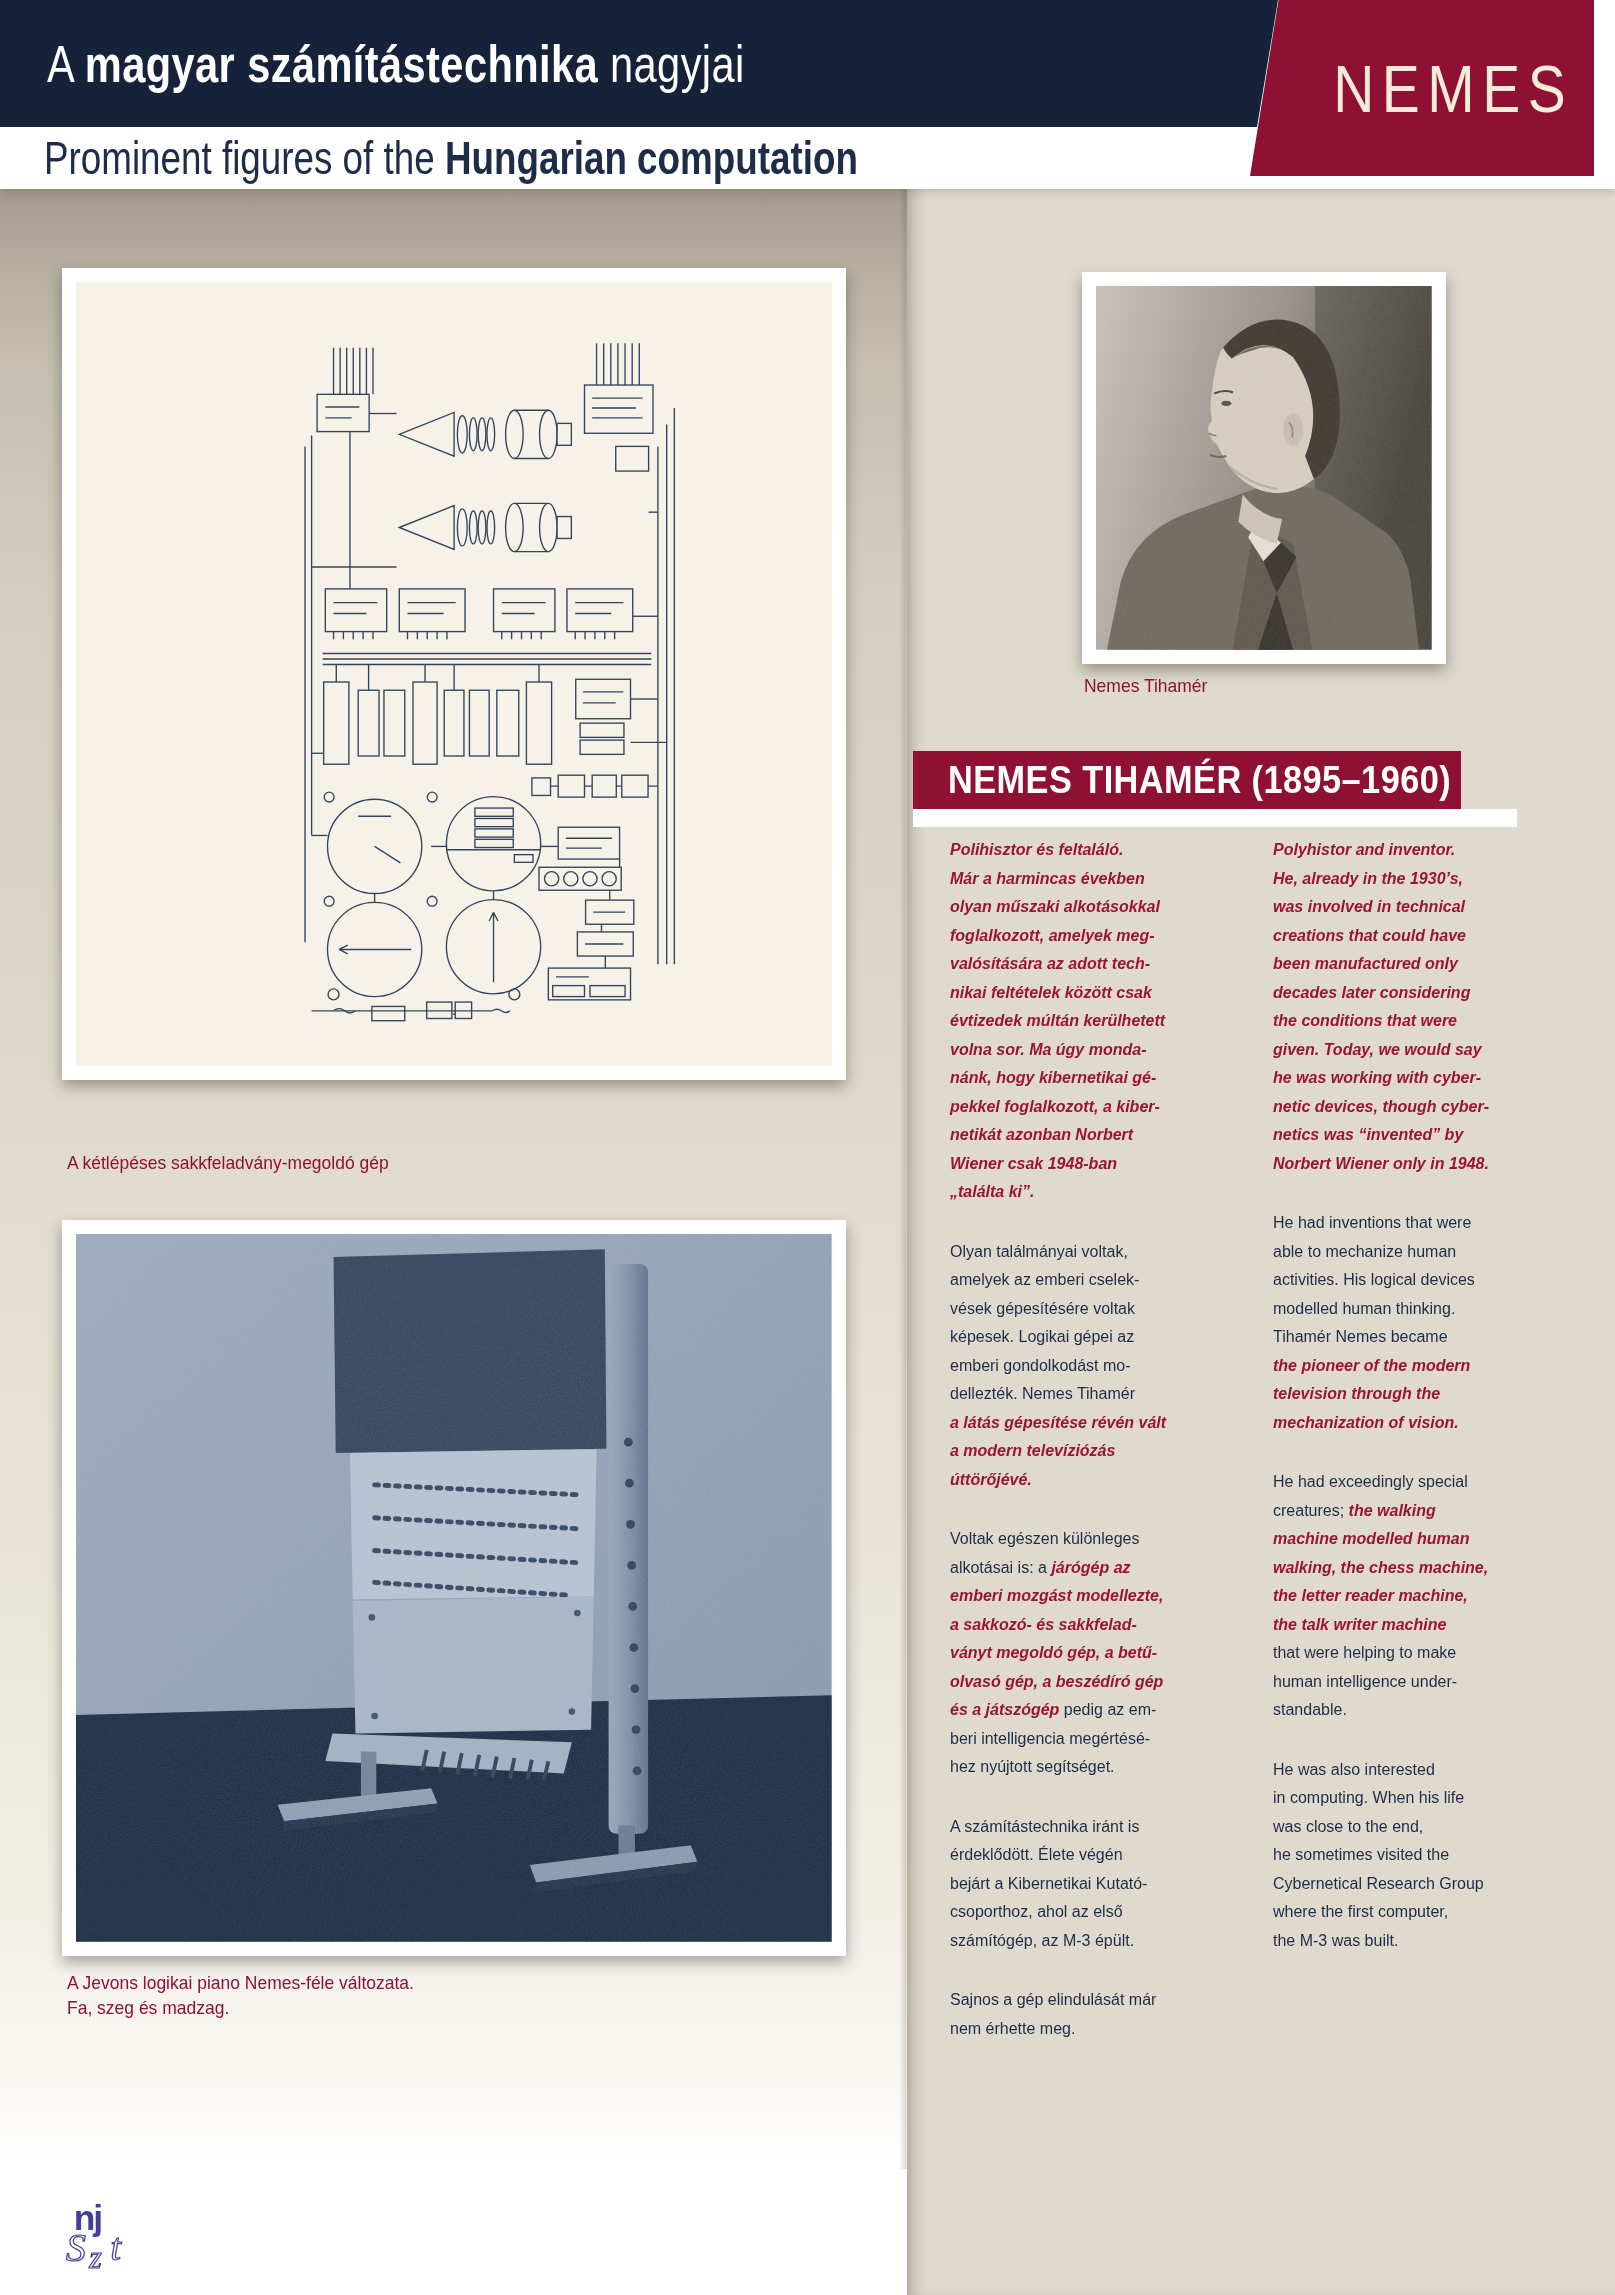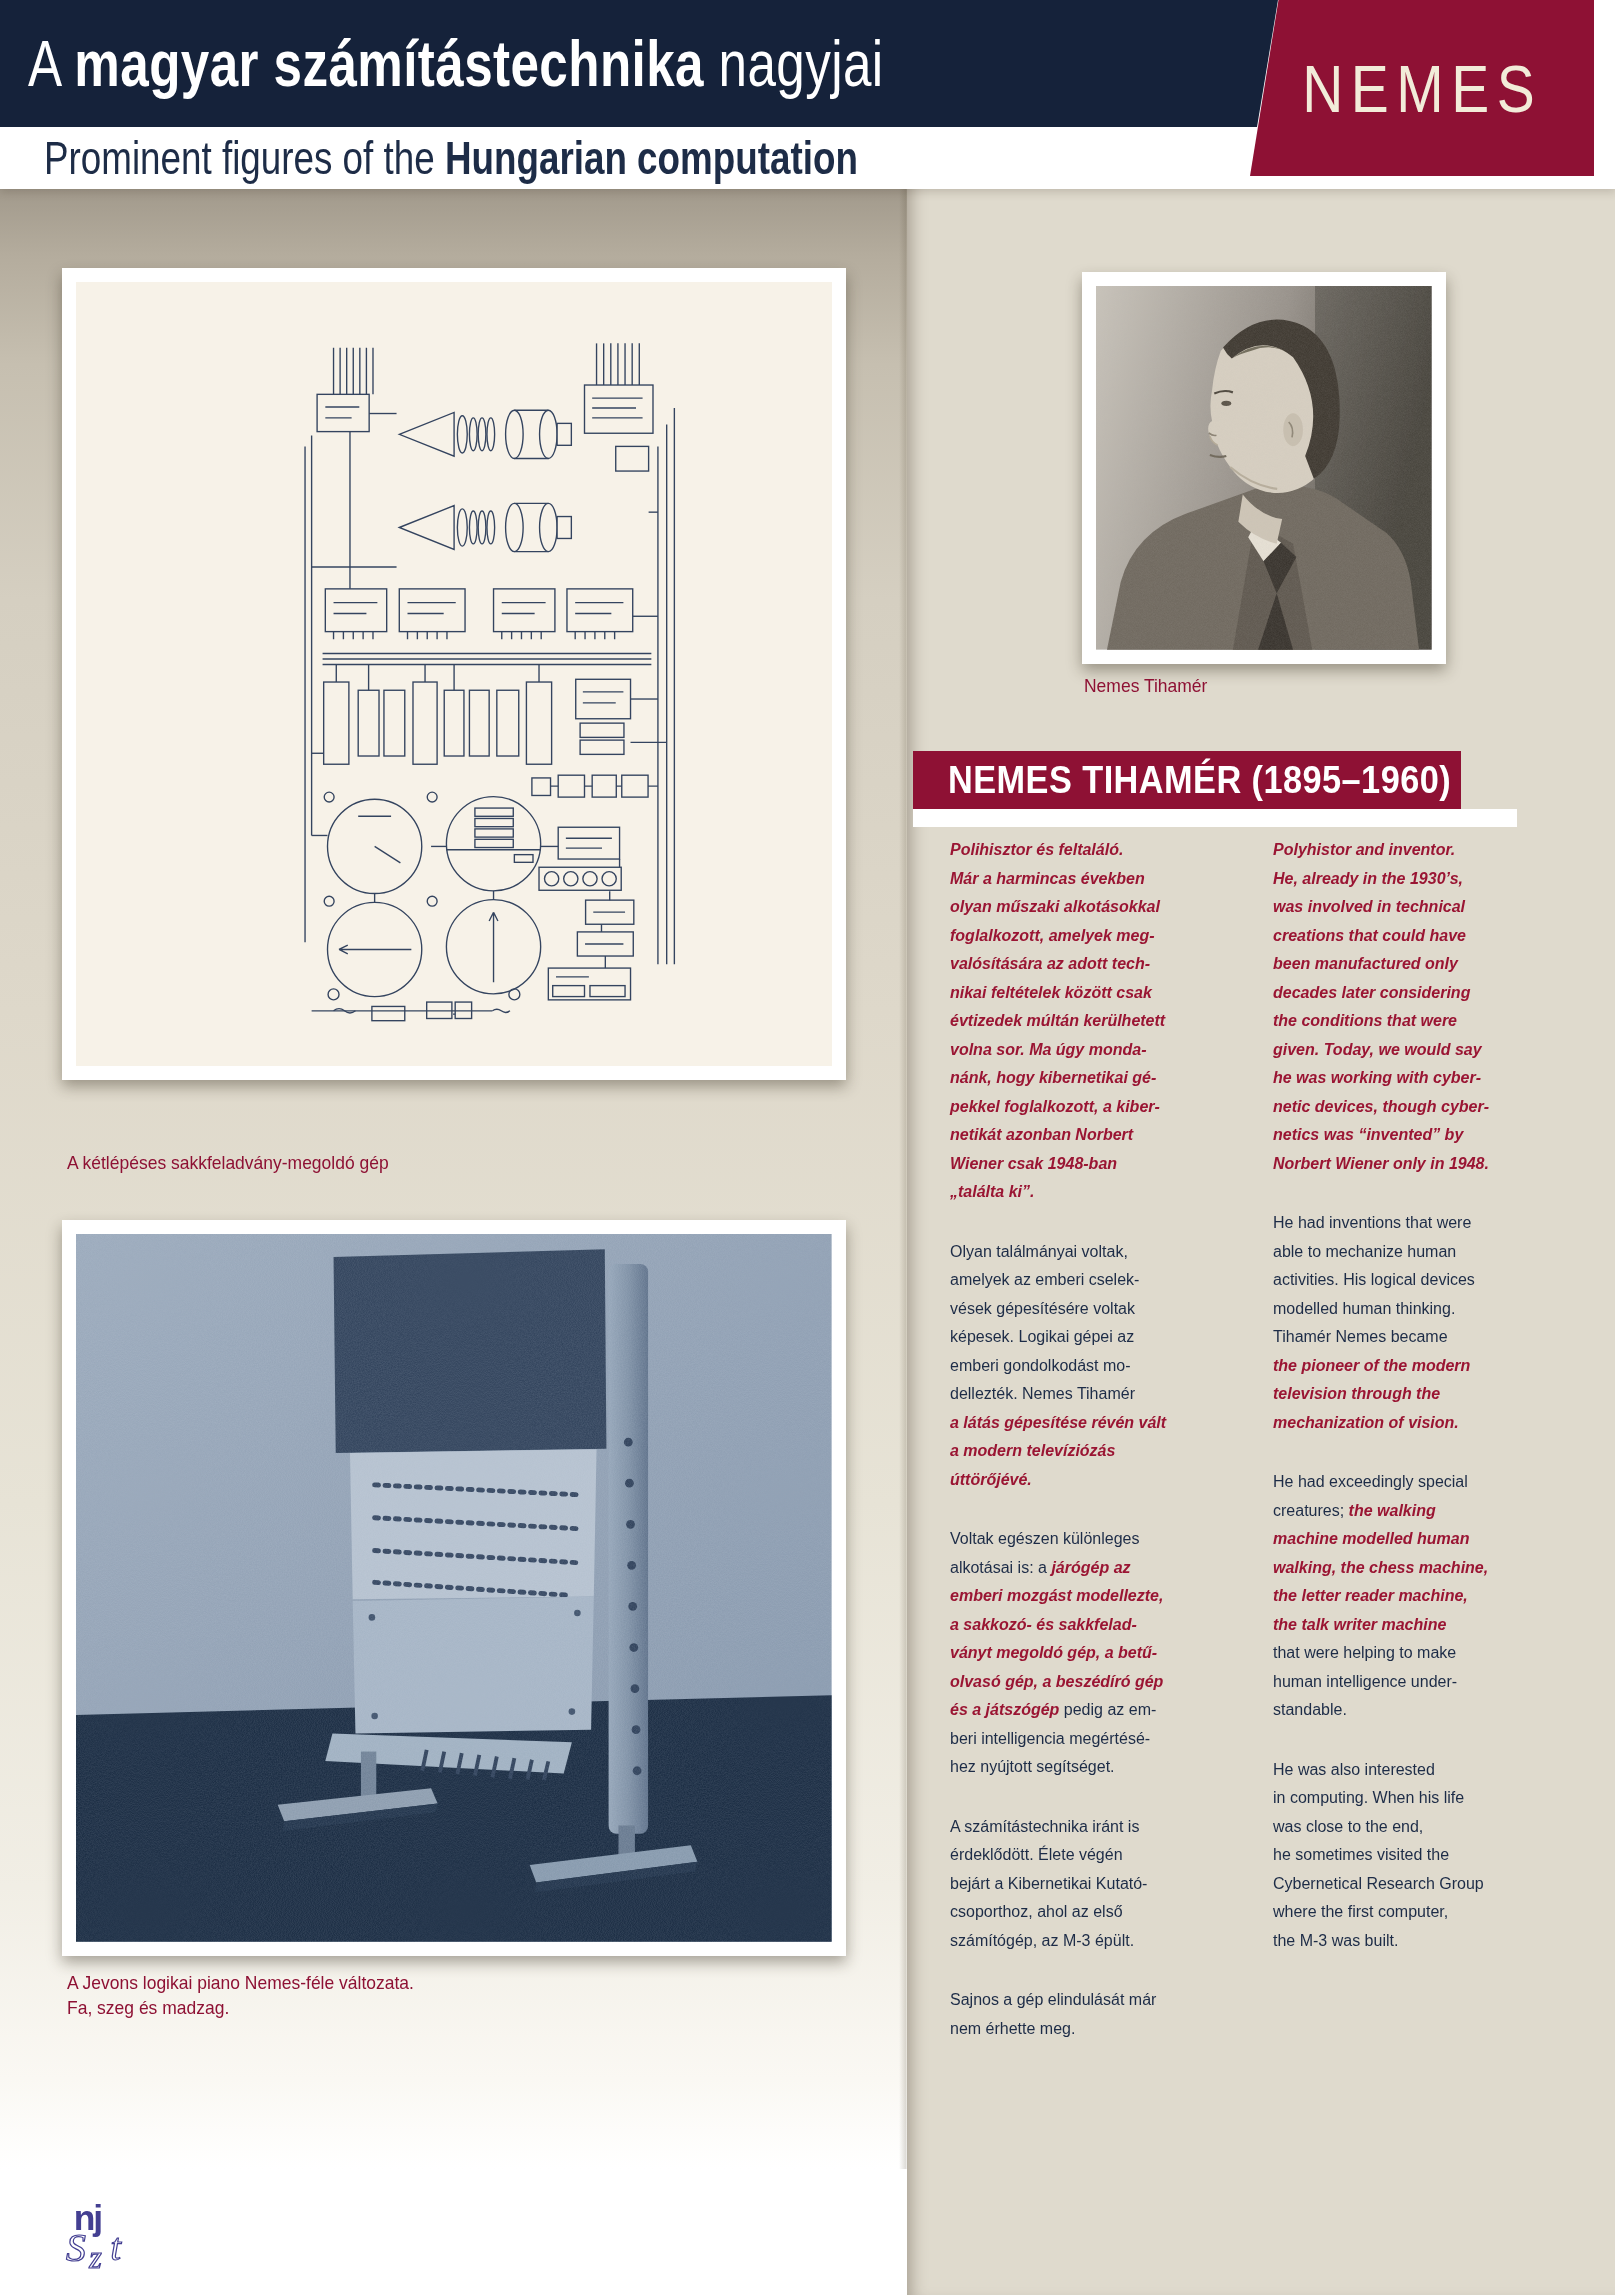--- a/index.html
+++ b/index.html
@@ -20,24 +20,24 @@
   .gutter{position:absolute;left:899px;top:189px;width:8.2px;height:1980px;
           background:linear-gradient(90deg,rgba(90,80,60,0) 0%,rgba(90,80,60,.20) 85%,rgba(90,80,60,.05) 100%);}
   
   .white-band{position:absolute;left:0;top:0;width:1616px;height:189px;background:#fff;
               box-shadow:0 4.4px 8.8px rgba(50,40,25,.18);z-index:2;}
   .navy-band{position:absolute;left:0;top:0;width:1278px;height:127px;background:var(--navy);
              clip-path:polygon(0 0,1278px 0,1257px 127px,0 127px);z-index:4;
              display:flex;align-items:center;}
   .nemes-box{position:absolute;left:1250px;top:0;width:344px;height:176px;background:var(--red);
              clip-path:polygon(28.5px 0,344px 0,344px 176px,0 176px);z-index:3;
-             display:flex;align-items:center;justify-content:center;}
+             display:flex;align-items:center;justify-content:flex-end;}
   .cond{display:inline-block;transform:scaleX(.8);transform-origin:0 50%;white-space:nowrap;}
   .cond88{display:inline-block;transform:scaleX(.88);transform-origin:0 50%;white-space:nowrap;}
-  .page-title{color:#fff;font-size:64px;margin-left:28px;letter-spacing:0.5px;}
+  .page-title{color:#fff;font-size:52px;margin-left:47px;letter-spacing:0.5px;}
   .page-title .t-light{font-weight:normal;}
   .page-title .t-bold{font-weight:bold;}
   .subtitle{position:absolute;left:44px;top:127px;height:62px;display:flex;align-items:center;
             color:var(--navy-text);font-size:46px;z-index:5;}
   .subtitle .t-bold{font-weight:bold;}
   .badge{color:var(--cream);font-size:67px;font-weight:normal;letter-spacing:8.8px;
          transform:scaleX(.85);white-space:nowrap;}
   
   .frame{position:absolute;background:#fff;box-shadow:0 6.6px 14.2px rgba(45,38,22,.4);}
   .frame-inner{position:absolute;left:14.2px;top:14.2px;right:14.2px;bottom:14.2px;overflow:hidden;}

